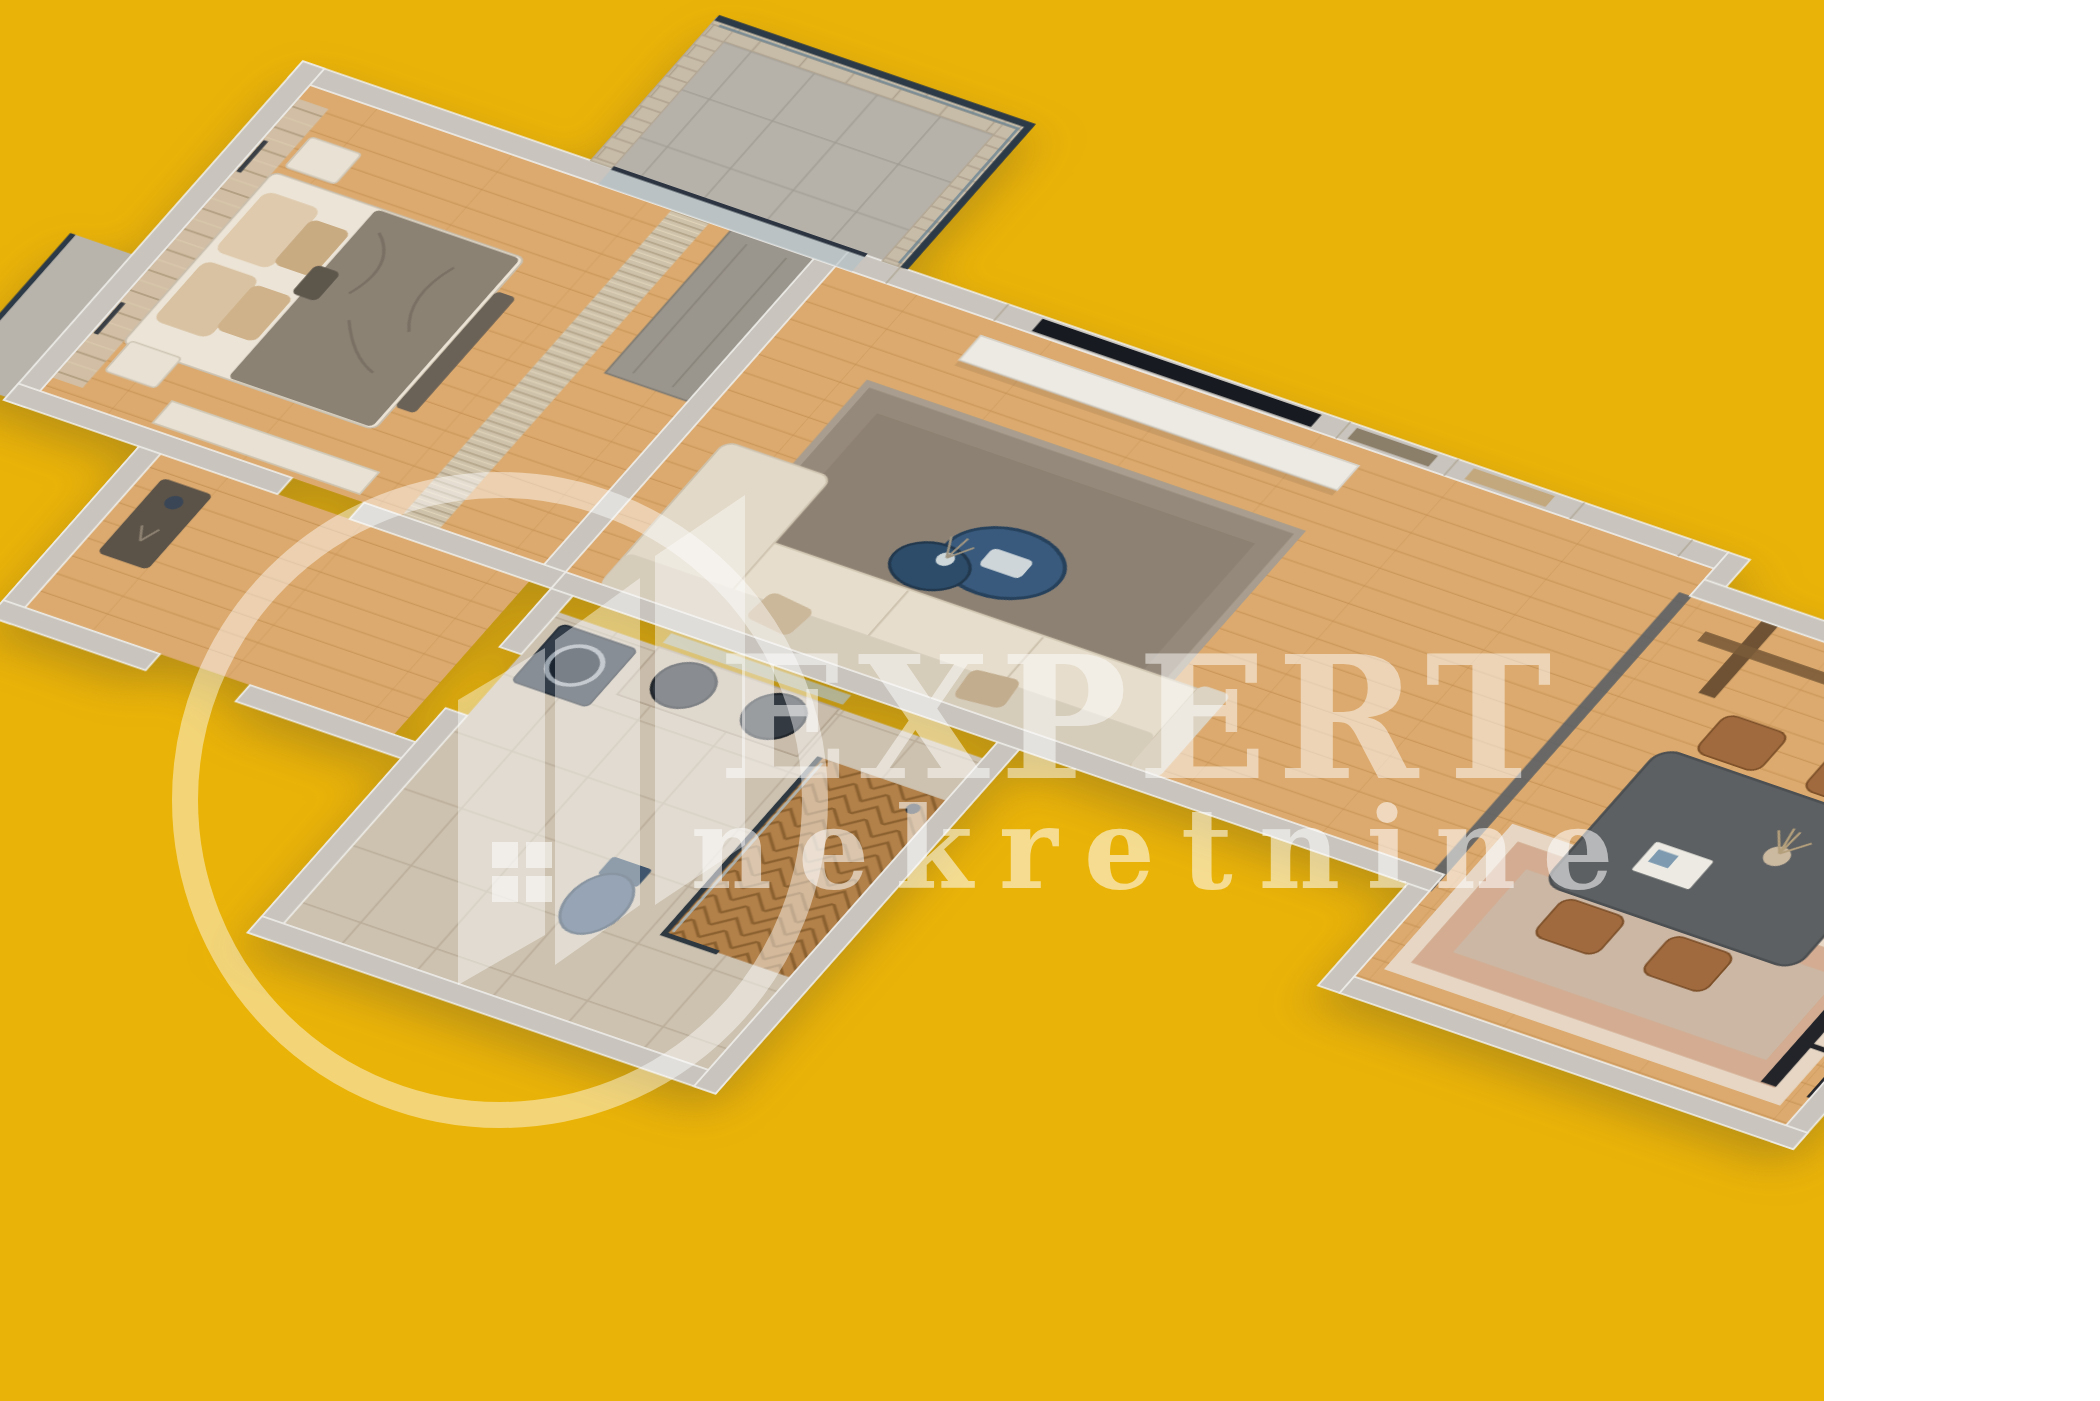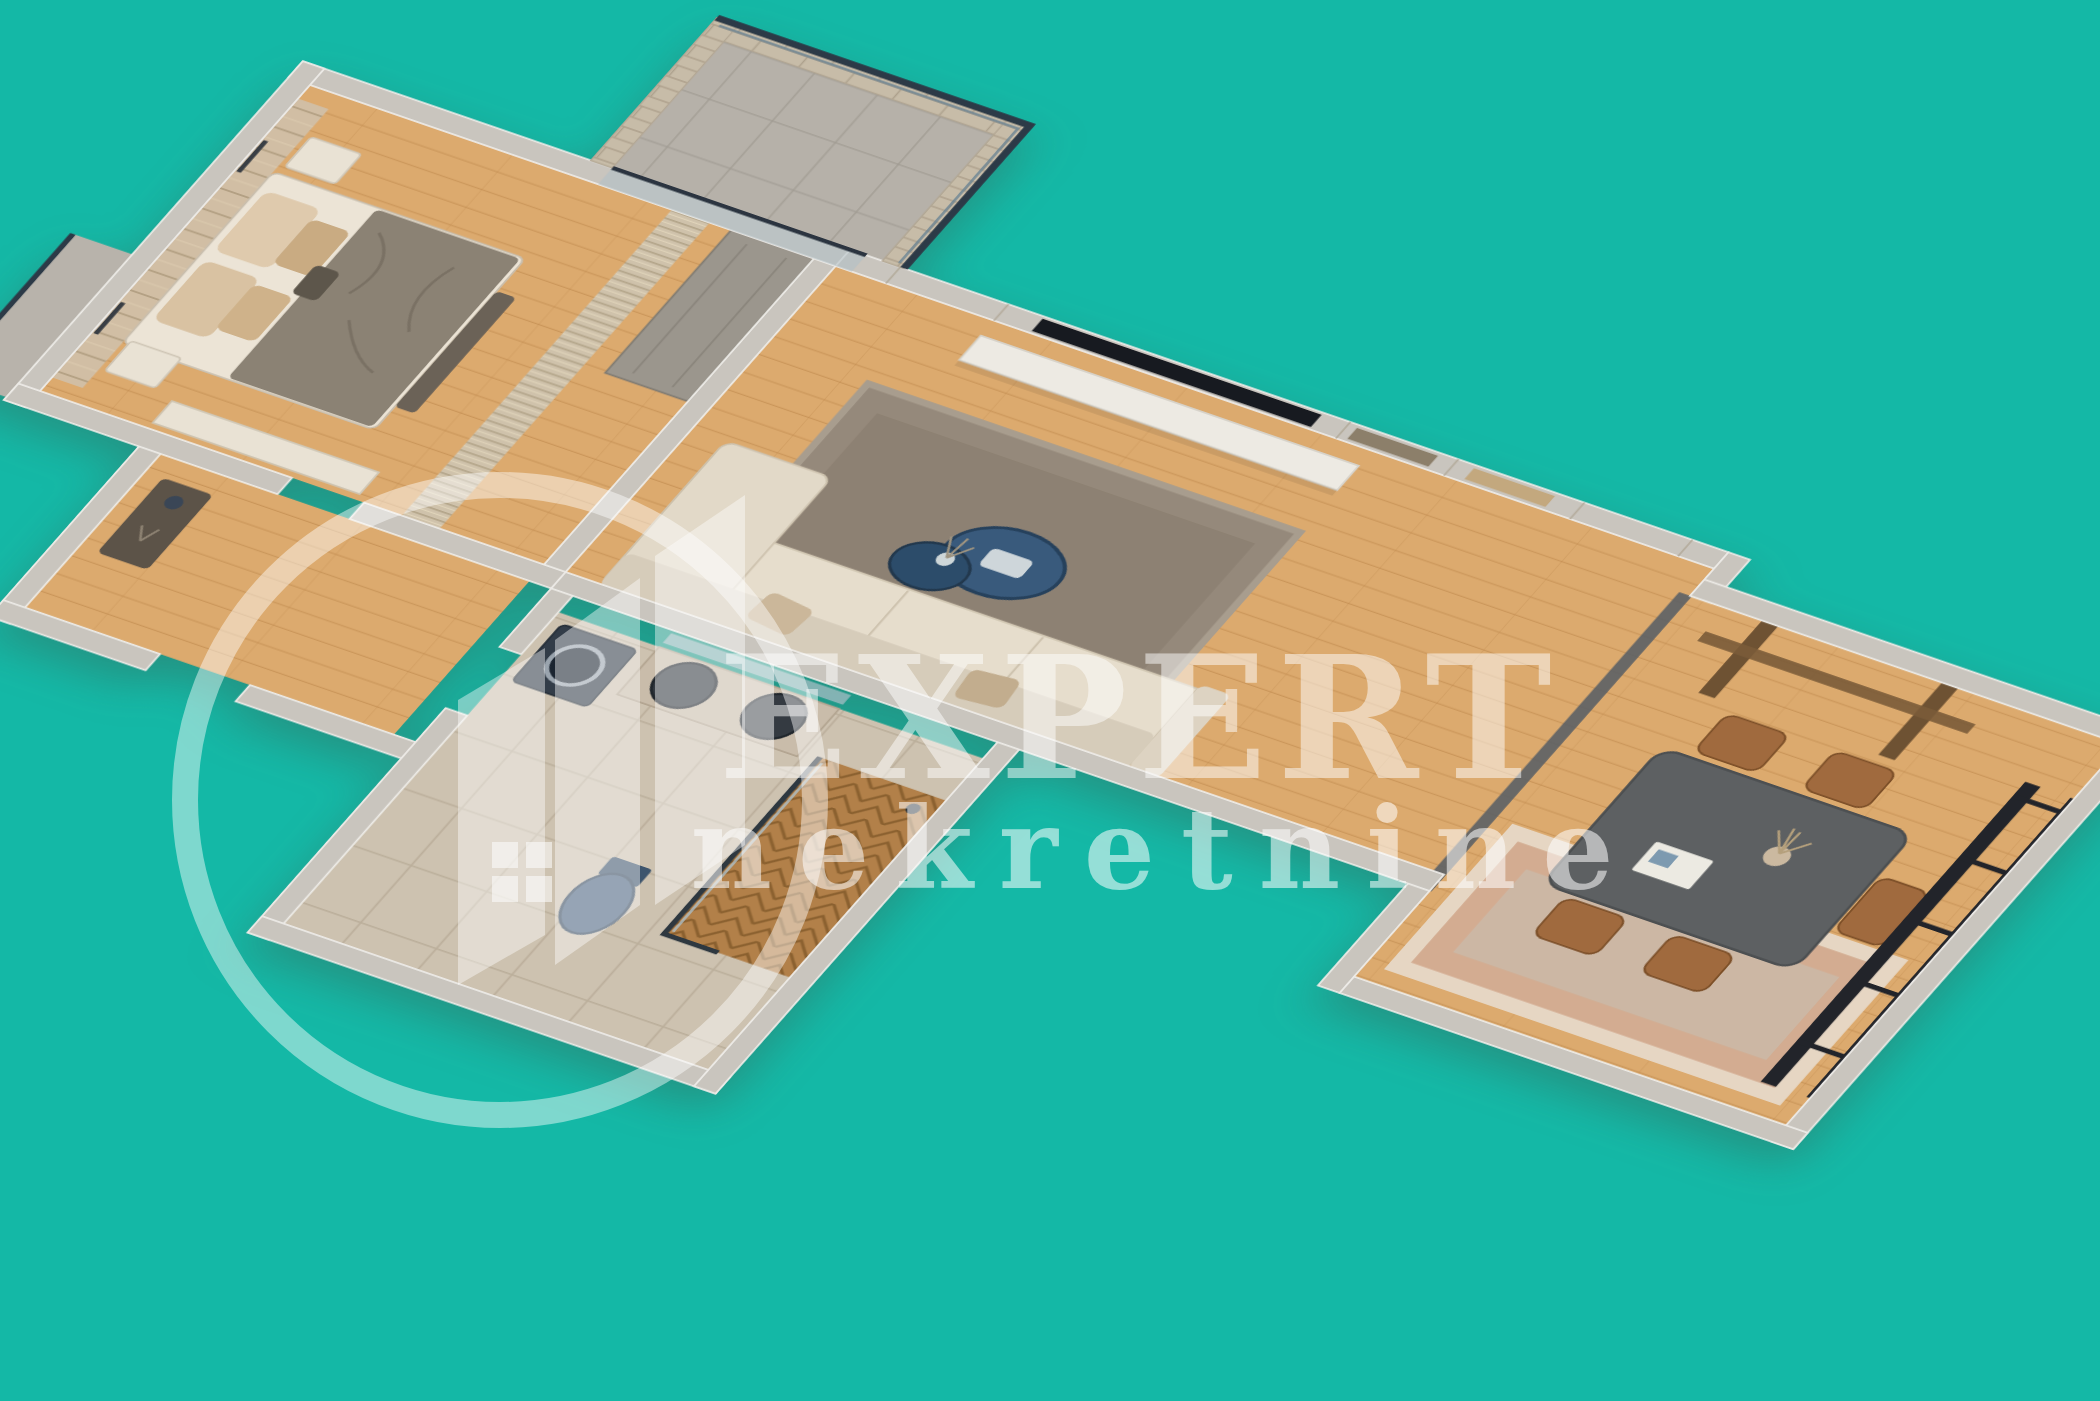--- a/index.html
+++ b/index.html
@@ -1,16 +1,16 @@
 <!DOCTYPE html>
 <html><head>
 <meta charset="utf-8">
 <style>
   html,body{margin:0;padding:0;background:#ffffff;}
-  .stage{position:relative;width:2100px;height:1401px;background:#14b8a6;overflow:hidden;
+  .stage{position:relative;width:1824px;height:1401px;background:#eab308;overflow:hidden;
          font-family:"DejaVu Serif", serif;}
   svg{display:block}
   .apartment{filter:drop-shadow(10px 22px 26px rgba(70,62,50,.30));}
   text{user-select:none}
 </style>
 </head>
 <body>
 
 <div class="stage">
 <svg width="2100" height="1401" viewBox="0 0 2100 1401">

